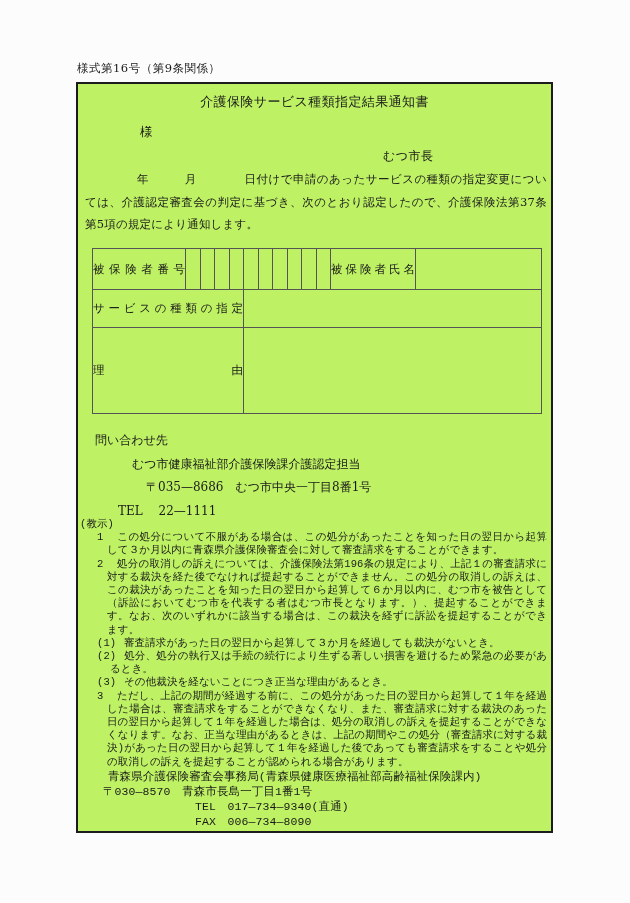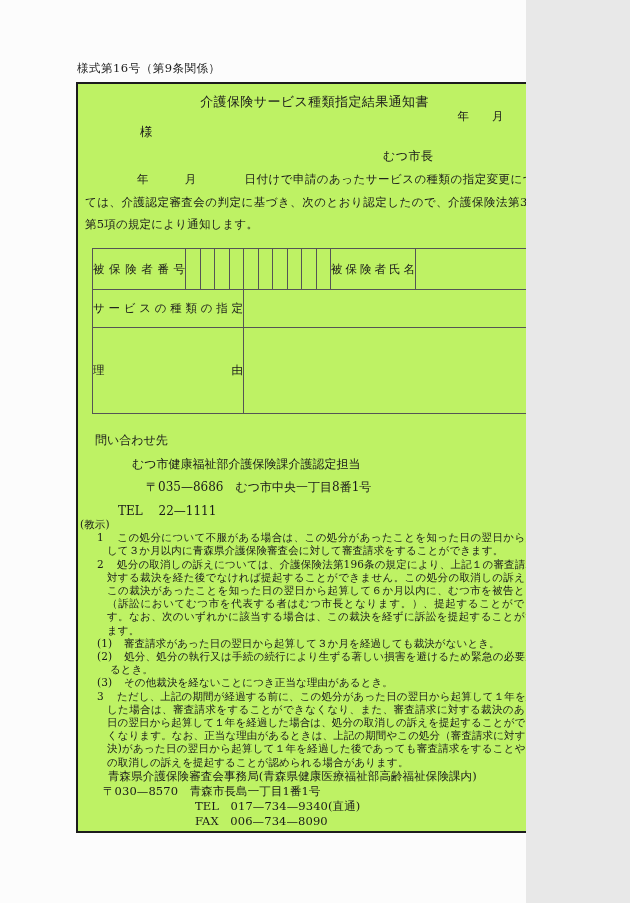--- a/index.html
+++ b/index.html
@@ -1,19 +1,19 @@
 <!DOCTYPE html>
 <html lang="ja"><head>
 <meta charset="utf-8">
 <style>
   html,body{margin:0;padding:0;}
   body{background:#e8e8e8;}
   .page{
     position:relative;
-    width:526px;height:903px;
+    width:630px;height:903px;
     background:#fcfcfc;
     font-family:"DejaVu Serif","Liberation Serif",serif;
     color:#1a1a1a;
     overflow:hidden;
   }
   .form-number{
     position:absolute;left:77px;top:61px;
     font-size:11.5px;letter-spacing:.5px;
   }
   .notice-box{
@@ -65,20 +65,21 @@
     font-size:12px;line-height:23.5px;
   }
   .c-heading{margin-left:17px;}
   .c-dept{margin-left:54px;}
   .c-addr{margin-left:68px;}
   .c-tel{margin-left:40px;}
   .kyoji{
     position:absolute;top:434px;left:2px;width:467px;
     font-size:10.5px;line-height:13.2px;letter-spacing:.1px;
     text-align:justify;
+    font-family:Liberation Mono, monospace;
   }
   .kyoji p{margin:0;}
   .j-heading{margin:0;}
   .jitem{padding-left:27px;text-indent:-10px;}
   .inum{display:inline-block;width:20px;text-indent:0;}
   .jsub{padding-left:30px;text-indent:-13px;}
   .snum{display:inline-block;width:27px;text-indent:0;}
   .pref{font-size:11.5px;line-height:15px;letter-spacing:.1px;}
   .p-name{margin-left:28px;}
   .p-addr{margin-left:23px;}
@@ -88,21 +89,20 @@
 <body>
 
 <div class="page">
 
   <div class="form-number">様式第16号（第9条関係）</div>
 
   <div class="notice-box">
 
     <div class="notice-title">介護保険サービス種類指定結果通知書</div>
 
-    <div class="date-line">年　　月　　日</div>
 
     <div class="addressee">様</div>
 
     <div class="issuer">むつ市長</div>
 
     <div class="notice-body">年　　　月　　　　日付けで申請のあったサービスの種類の指定変更については、介護認定審査会の判定に基づき、次のとおり認定したので、介護保険法第37条第5項の規定により通知します。</div>
 
     <table class="result-table">
       <colgroup>
         <col style="width:93px">

